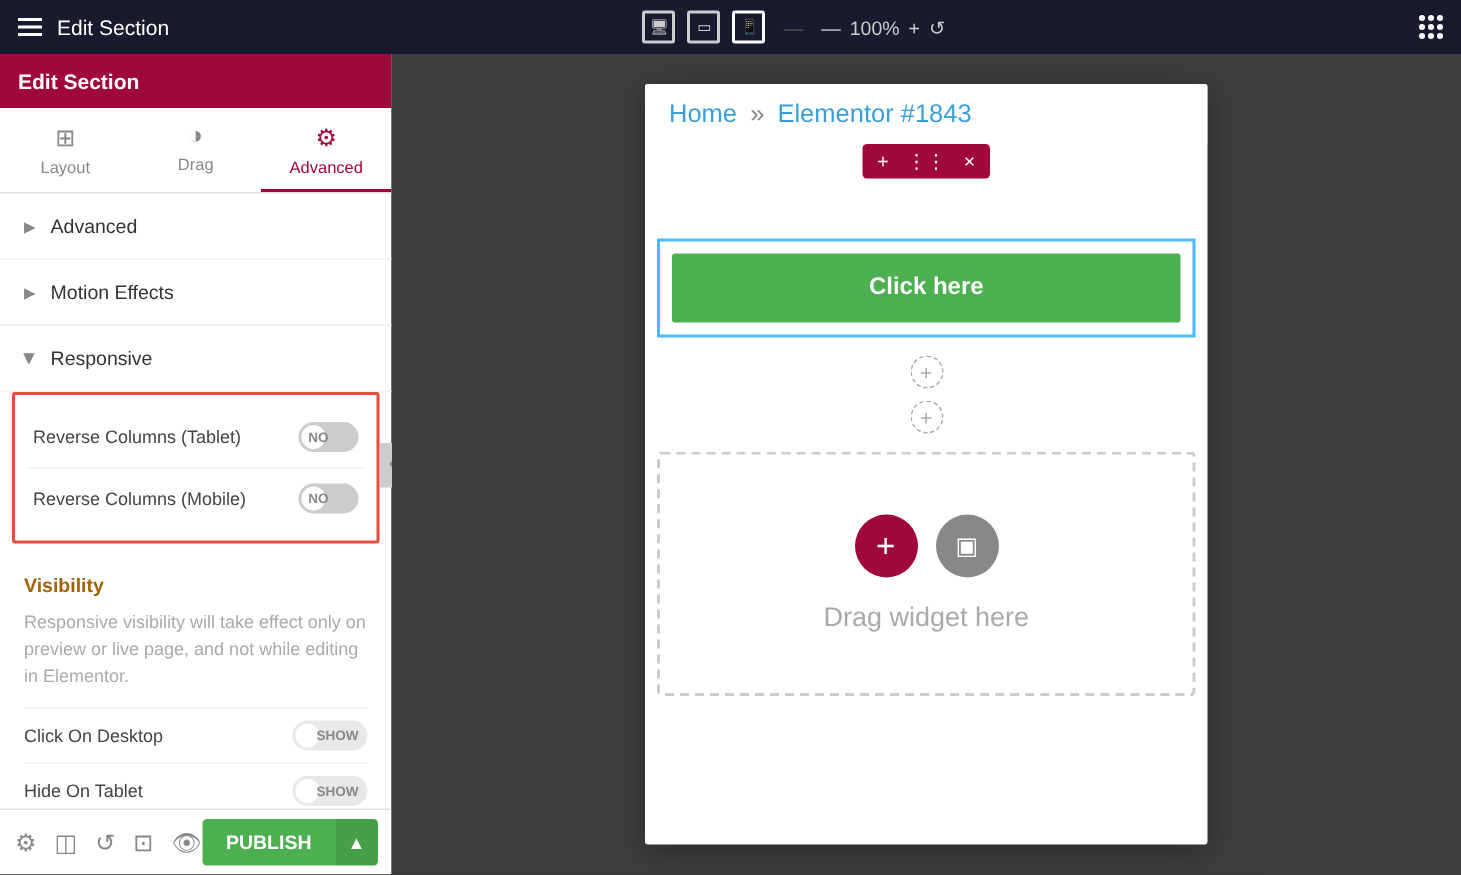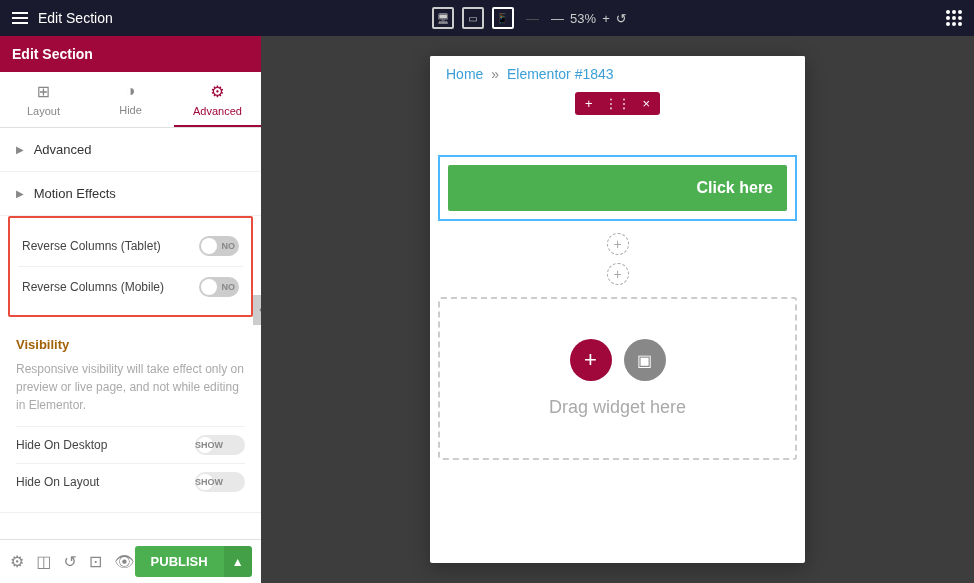--- a/index.html
+++ b/index.html
@@ -127,21 +127,21 @@
       width: 16px;
       height: 16px;
       background: #fff;
       border-radius: 50%;
       position: absolute;
       left: 2px;
       transition: left 0.2s;
     }
     .toggle .toggle-label {
       position: absolute;
-      right: 4px;
+      right: 20px;
       font-size: 9px;
       color: #888;
       font-weight: 600;
     }
 
     
     .visibility-section { padding: 12px 16px; border-bottom: 1px solid #f0f0f0; }
     .visibility-title { font-size: 13px; font-weight: 600; color: #a16207; margin-bottom: 8px; }
     .visibility-desc { font-size: 12px; color: #aaa; line-height: 1.5; margin-bottom: 12px; }
     .visibility-row {
@@ -166,21 +166,21 @@
     .toggle-show .knob {
       width: 16px;
       height: 16px;
       background: #fff;
       border-radius: 50%;
       position: absolute;
       left: 2px;
     }
     .toggle-show .show-label {
       position: absolute;
-      right: 22px;
+      right: 6px;
       font-size: 9px;
       color: #888;
       font-weight: 600;
     }
 
     
     .bottom-bar {
       height: 44px;
       background: #fff;
       border-top: 1px solid #e0e0e0;
@@ -239,37 +239,37 @@
       min-height: 500px;
       border-radius: 2px;
       box-shadow: 0 4px 20px rgba(0,0,0,0.3);
       overflow: hidden;
       position: relative;
     }
 
     
     .breadcrumb {
       padding: 10px 16px;
-      font-size: 14px;
+      font-size: 17px;
       color: #3a9fd8;
       background: #fff;
     }
     .breadcrumb .separator { color: #888; margin: 0 4px; }
 
     
     .click-here-section {
       border: 2px solid #4db8ff;
       margin: 40px 8px 8px;
       position: relative;
     }
     .click-here-btn {
       display: block;
       background: #4caf50;
       color: #fff;
-      text-align: right;
+      text-align: center;
       padding: 14px;
       font-size: 16px;
       font-weight: 600;
       margin: 8px;
       border-radius: 2px;
       cursor: pointer;
     }
     .add-btn-row {
       display: flex;
       justify-content: center;
@@ -362,21 +362,21 @@
     </div>
     <span class="top-bar-title">Edit Section</span>
   </div>
   <div class="top-bar-center">
     <div class="device-icon" title="Desktop">🖥</div>
     <div class="device-icon" title="Tablet">▭</div>
     <div class="device-icon active" title="Mobile">📱</div>
     <span style="color:#555;margin:0 4px">—</span>
     <div class="zoom-controls">
       <span style="cursor:pointer">—</span>
-      <span>53%</span>
+      <span>100%</span>
       <span style="cursor:pointer">+</span>
       <span style="cursor:pointer">↺</span>
     </div>
   </div>
   <div class="top-bar-right">
     <div class="dots-grid">
       <span></span>
         <span></span>
         <span></span>
       <span></span>
@@ -397,40 +397,44 @@
       <span>Edit Section</span>
     </div>
 
     <div class="panel-tabs">
       <div class="panel-tab">
         <span class="tab-icon">⊞</span>
         <span>Layout</span>
       </div>
       <div class="panel-tab">
         <span class="tab-icon">◑</span>
-        <span>Hide</span>
+        <span>Drag</span>
       </div>
       <div class="panel-tab active">
         <span class="tab-icon">⚙</span>
         <span>Advanced</span>
       </div>
     </div>
 
     <div class="panel-content">
 
       <div class="section-item">
         <span class="arrow">▶</span>
         <span>Advanced</span>
       </div>
 
       <div class="section-item">
         <span class="arrow">▶</span>
         <span>Motion Effects</span>
       </div>
 
+      <div class="section-item expanded">
+        <span class="arrow" style="transform:rotate(90deg);display:inline-block;">▶</span>
+        <span>Responsive</span>
+      </div>
 
       <div class="responsive-content">
         <div class="toggle-row">
           <span>Reverse Columns (Tablet)</span>
           <div class="toggle">
             <div class="knob"></div>
             <span class="toggle-label">NO</span>
           </div>
         </div>
         <div class="toggle-row">
@@ -439,28 +443,28 @@
             <div class="knob"></div>
             <span class="toggle-label">NO</span>
           </div>
         </div>
       </div>
 
       <div class="visibility-section">
         <div class="visibility-title">Visibility</div>
         <div class="visibility-desc">Responsive visibility will take effect only on preview or live page, and not while editing in Elementor.</div>
         <div class="visibility-row">
-          <span>Hide On Desktop</span>
+          <span>Click On Desktop</span>
           <div class="toggle-show">
             <div class="knob"></div>
             <span class="show-label">SHOW</span>
           </div>
         </div>
         <div class="visibility-row">
-          <span>Hide On Layout</span>
+          <span>Hide On Tablet</span>
           <div class="toggle-show">
             <div class="knob"></div>
             <span class="show-label">SHOW</span>
           </div>
         </div>
 
       </div>
 
     </div>
 

